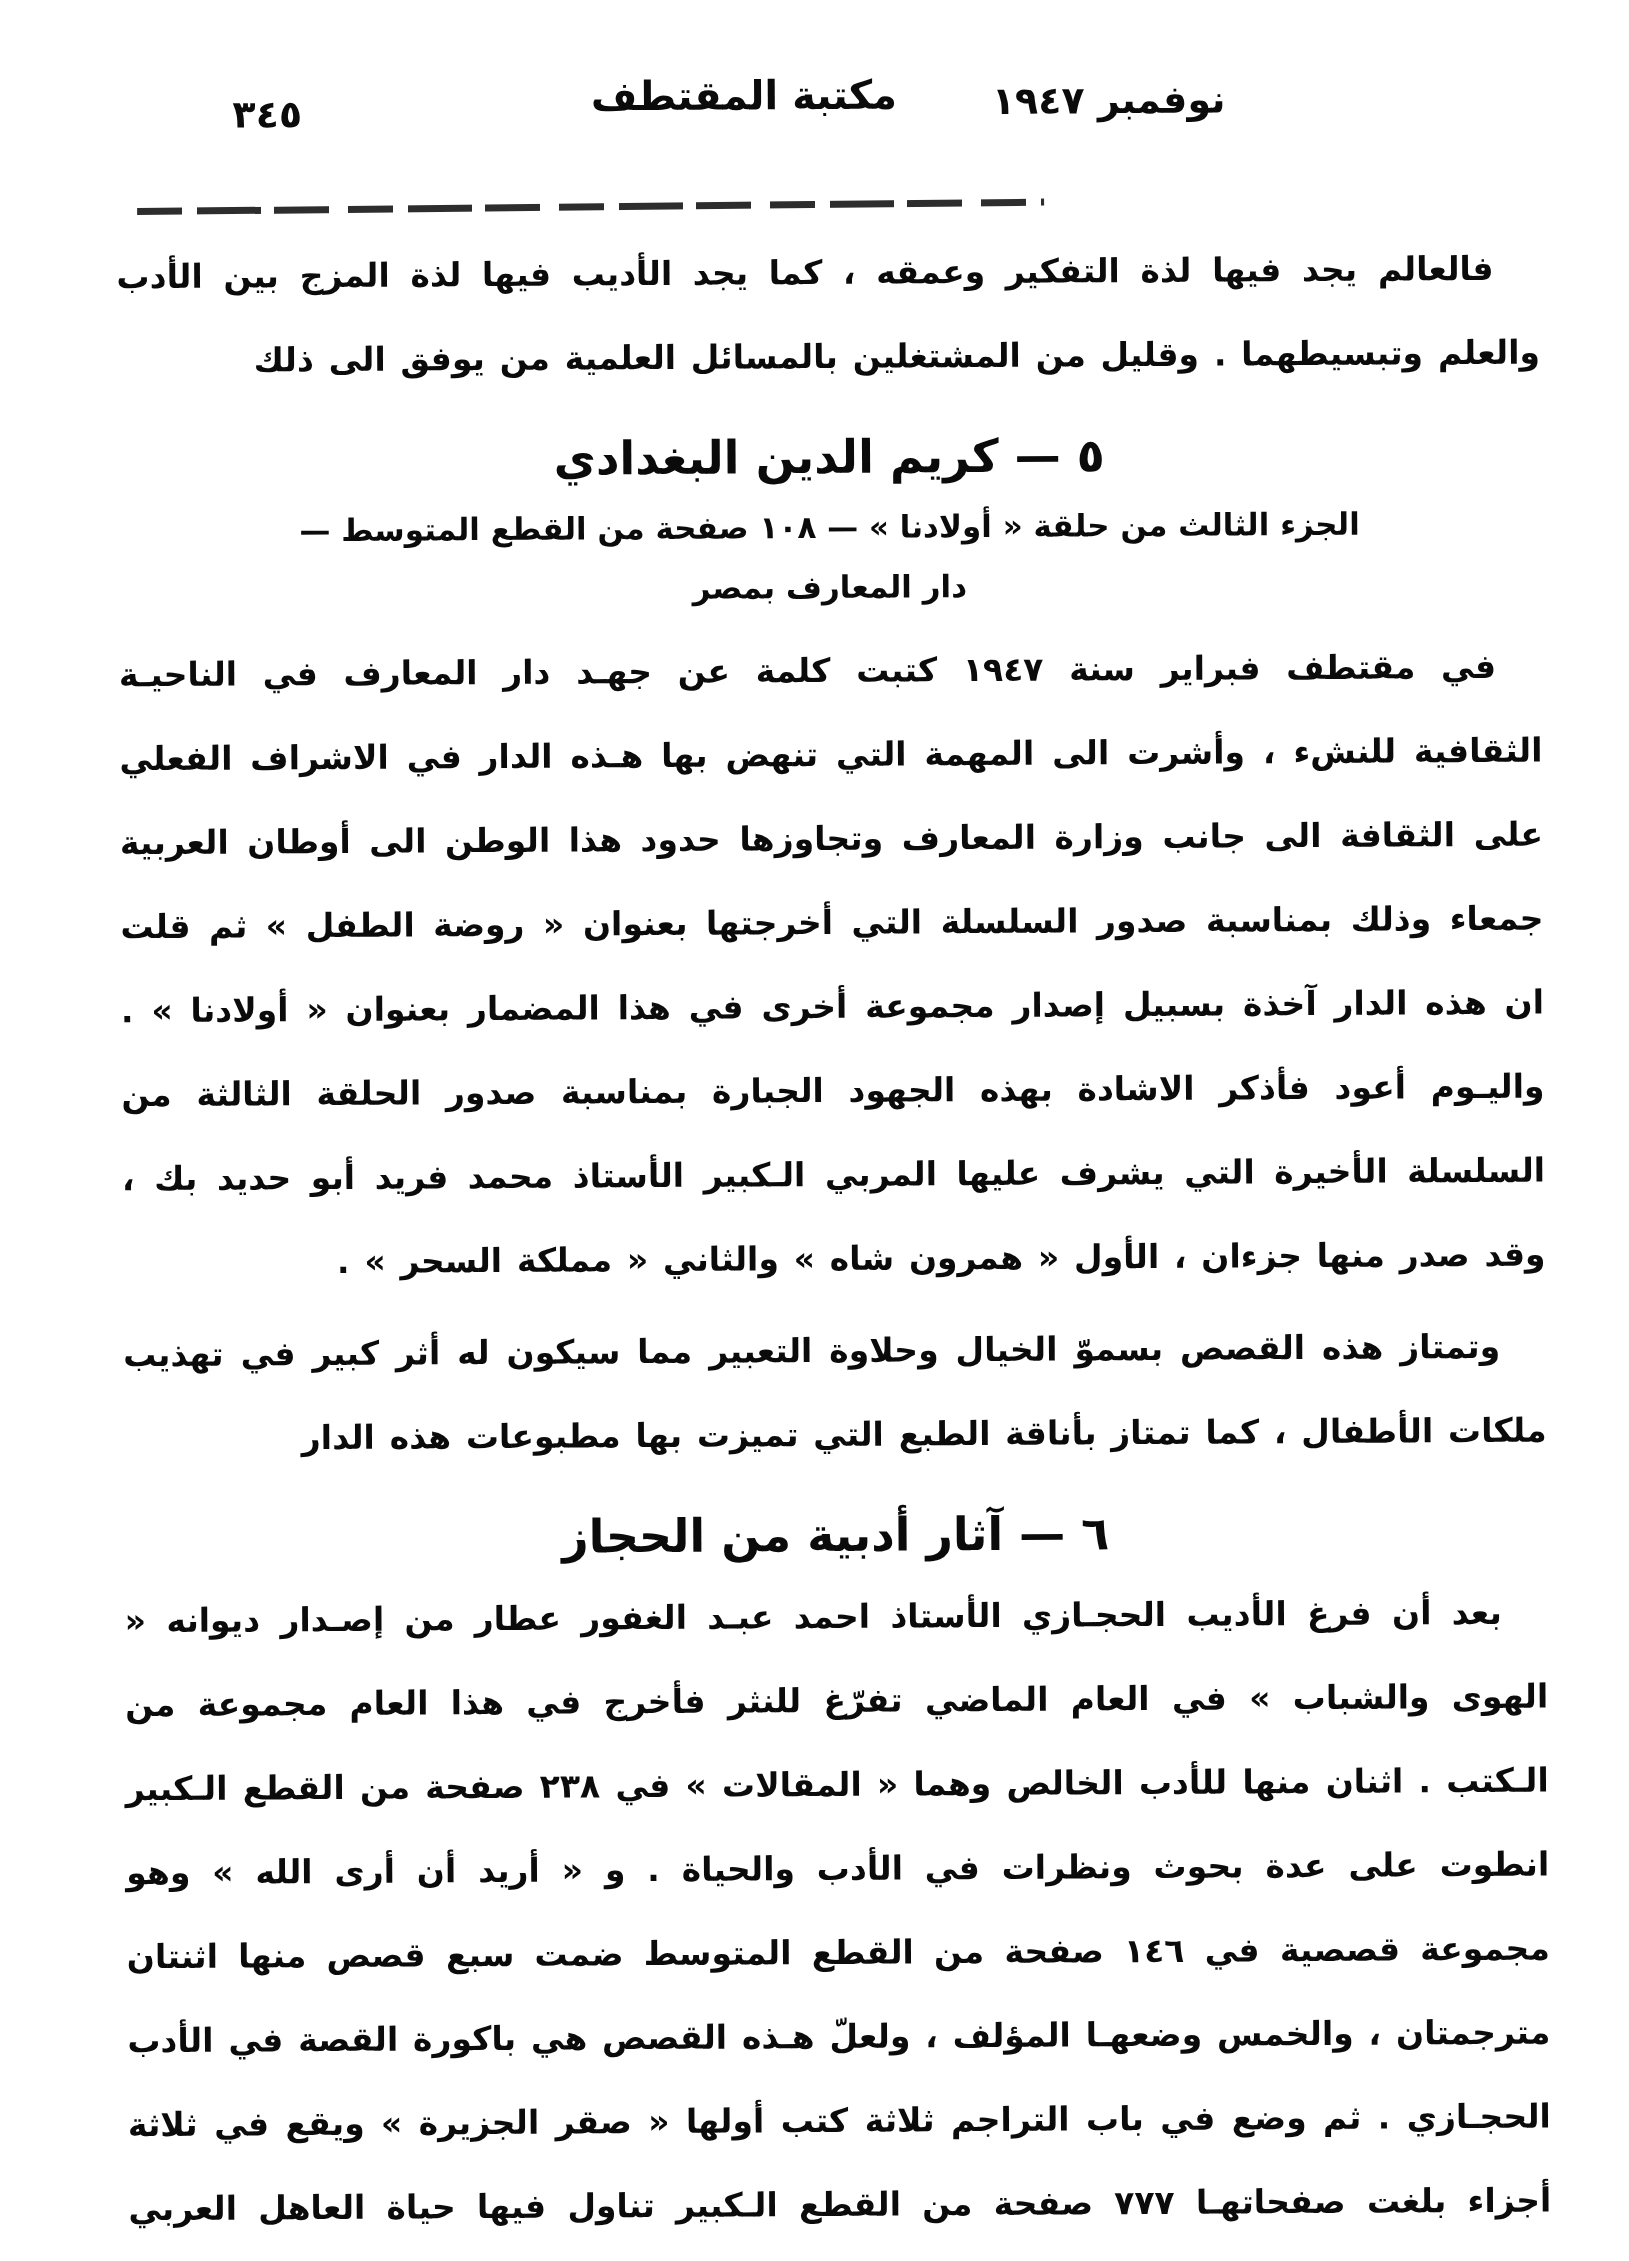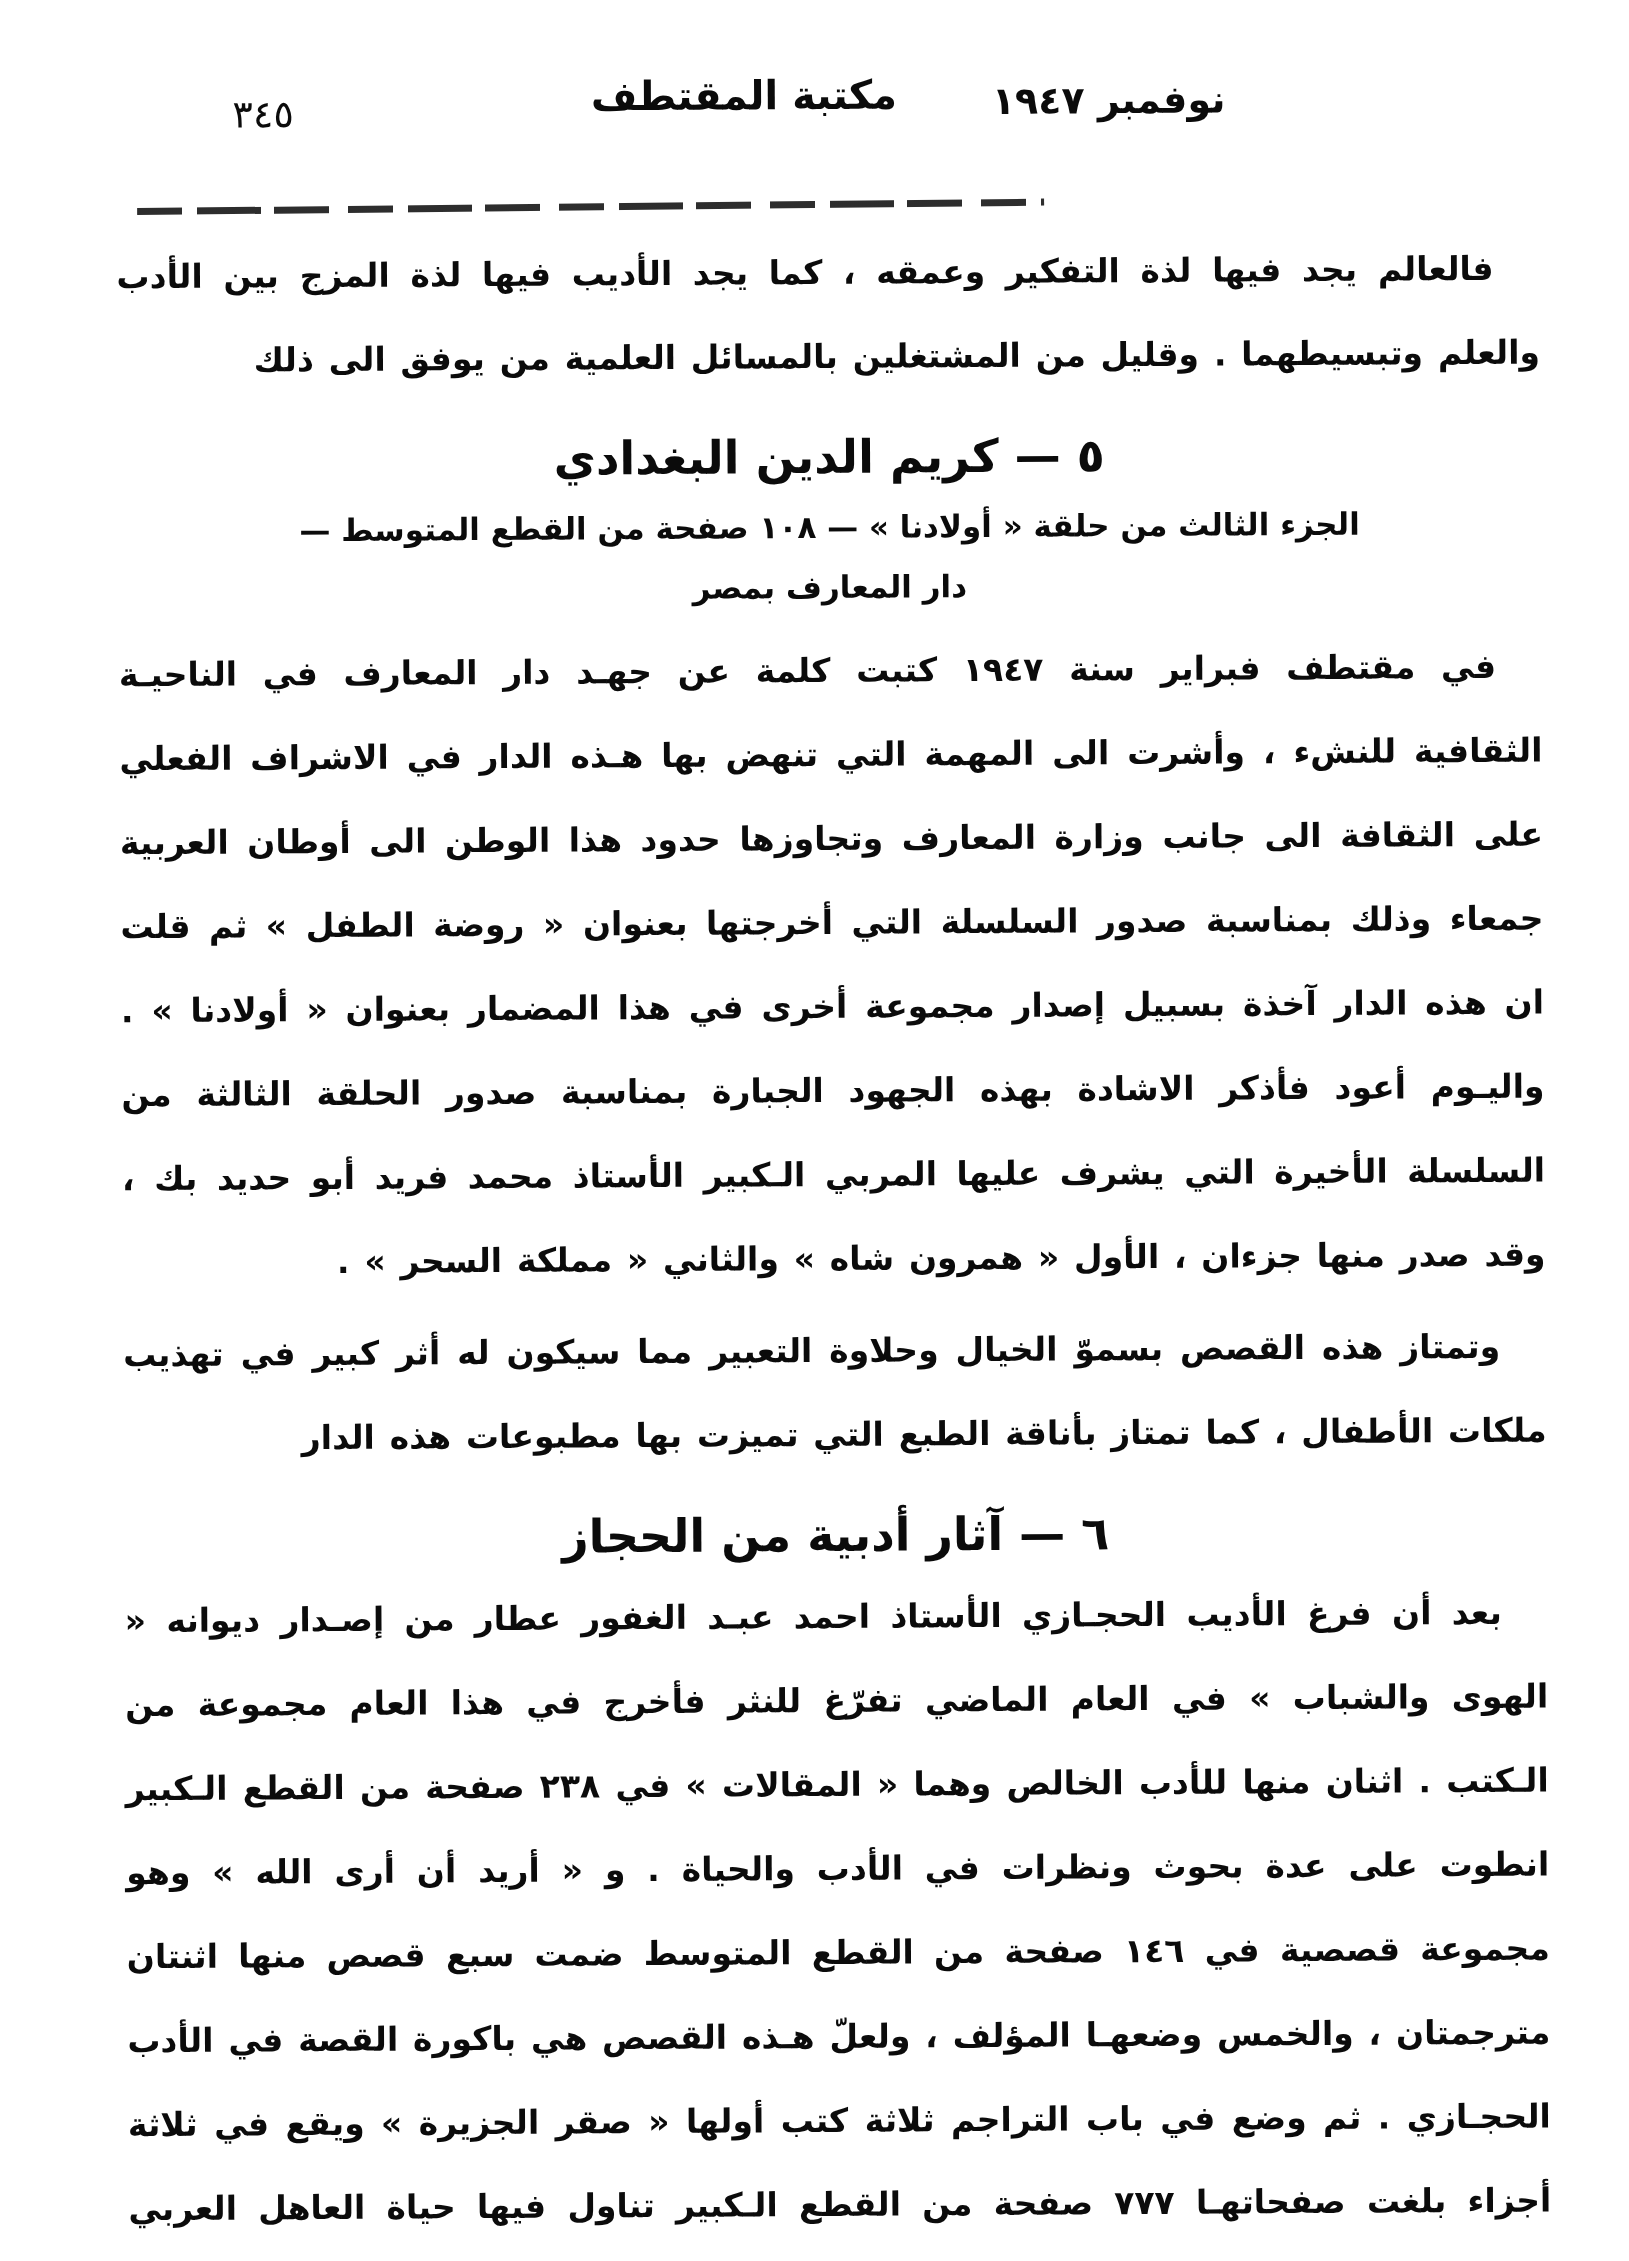--- a/index.html
+++ b/index.html
@@ -23,21 +23,21 @@
     position:absolute;top:80px;right:400px;
     font-size:38px;font-weight:700;white-space:nowrap;
   }
   .journal-title{
     position:absolute;top:72px;left:50%;
     transform:translateX(-50%);margin-left:-67px;
     font-size:40px;font-weight:700;white-space:nowrap;
   }
   .page-number{
     position:absolute;top:89px;left:236px;
-    font-size:38px;font-weight:400;white-space:nowrap;
+    font-size:38px;font-weight:700;white-space:nowrap;
   }
   
   .rule{
     position:absolute;top:202px;left:140px;
     width:907px;height:6.7px;
     transform:rotate(-0.25deg);
     background:repeating-linear-gradient(90deg,
       #161616 0 45px, transparent 45px 60px,
       #161616 60px 124px, transparent 124px 137px,
       #161616 137px 192px, transparent 192px 211px);

